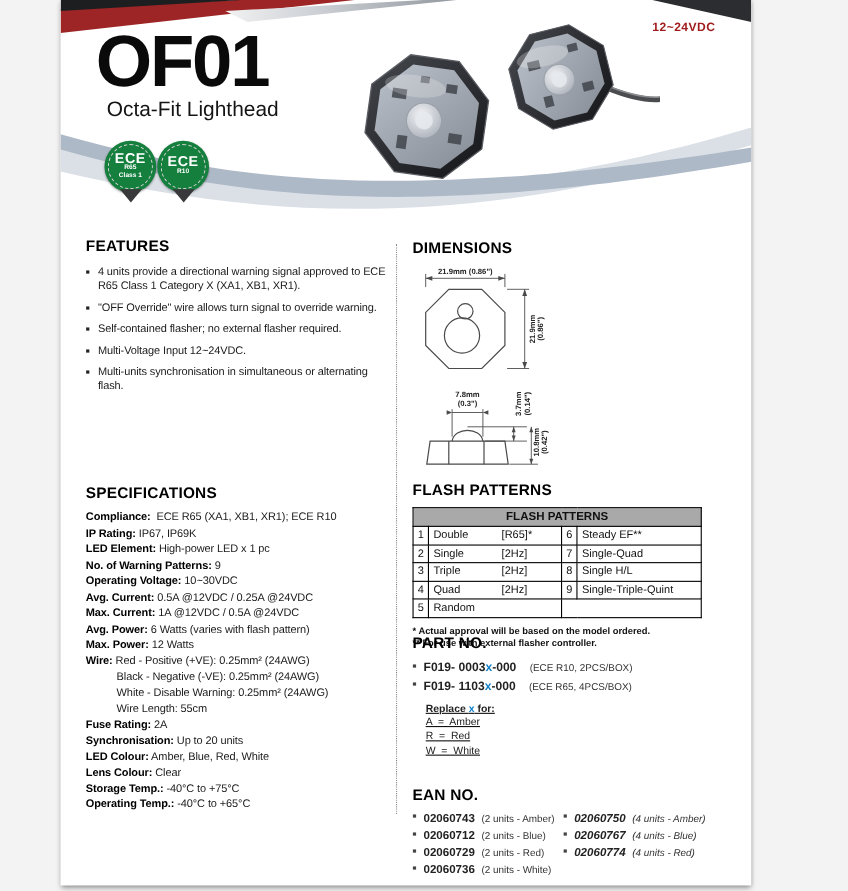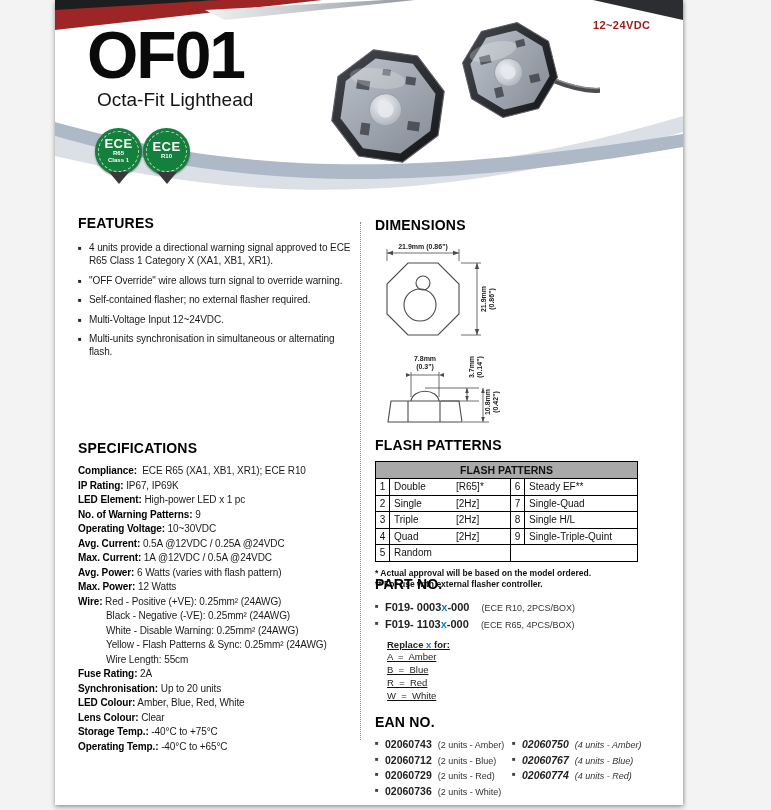--- a/index.html
+++ b/index.html
@@ -188,21 +188,20 @@
       <div class="spec-line"><b>LED Element:</b><span> High-power LED x 1 pc</span></div>
       <div class="spec-line"><b>No. of Warning Patterns:</b><span> 9</span></div>
       <div class="spec-line"><b>Operating Voltage:</b><span> 10~30VDC</span></div>
       <div class="spec-line"><b>Avg. Current:</b><span> 0.5A @12VDC / 0.25A @24VDC</span></div>
       <div class="spec-line"><b>Max. Current:</b><span> 1A @12VDC / 0.5A @24VDC</span></div>
       <div class="spec-line"><b>Avg. Power:</b><span> 6 Watts (varies with flash pattern)</span></div>
       <div class="spec-line"><b>Max. Power:</b><span> 12 Watts</span></div>
       <div class="spec-line"><b>Wire:</b><span> Red - Positive (+VE): 0.25mm² (24AWG)</span></div>
       <div class="spec-line spec-cont"><span>Black - Negative (-VE): 0.25mm² (24AWG)</span></div>
       <div class="spec-line spec-cont"><span>White - Disable Warning: 0.25mm² (24AWG)</span></div>
-      <div class="spec-line spec-cont"><span>Yellow - Flash Patterns &amp; Sync: 0.25mm² (24AWG)</span></div>
       <div class="spec-line spec-cont"><span>Wire Length: 55cm</span></div>
       <div class="spec-line"><b>Fuse Rating:</b><span> 2A</span></div>
       <div class="spec-line"><b>Synchronisation:</b><span> Up to 20 units</span></div>
       <div class="spec-line"><b>LED Colour:</b><span> Amber, Blue, Red, White</span></div>
       <div class="spec-line"><b>Lens Colour:</b><span> Clear</span></div>
       <div class="spec-line"><b>Storage Temp.:</b><span> -40°C to +75°C</span></div>
       <div class="spec-line"><b>Operating Temp.:</b><span> -40°C to +65°C</span></div>
     </div>
   </div>
 
@@ -302,21 +301,20 @@
         <span class="pn-note">(ECE R10, 2PCS/BOX)</span>
       </div>
       <div class="pn-item">
         <span class="pn-code"><span>F019- 1103</span><span class="x-blue">x</span><span>-000</span></span>
         <span class="pn-note">(ECE R65, 4PCS/BOX)</span>
       </div>
     </div>
     <div class="replace-wrap">
       <div class="replace-title"><span>Replace </span><span class="x-blue">x</span><span> for:</span></div>
       <div class="opt">A  =  Amber</div>
-      <div class="opt">B  =  Blue</div>
       <div class="opt">R  =  Red</div>
       <div class="opt">W  =  White</div>
     </div>
   </div>
 
   <div class="ean-block">
     <div class="section-heading">EAN NO.</div>
     <div class="ean-cols">
       <div class="ean-col">
         <div class="ean-item"><span class="ean-code">02060743</span><span class="ean-desc">(2 units - Amber)</span></div>

